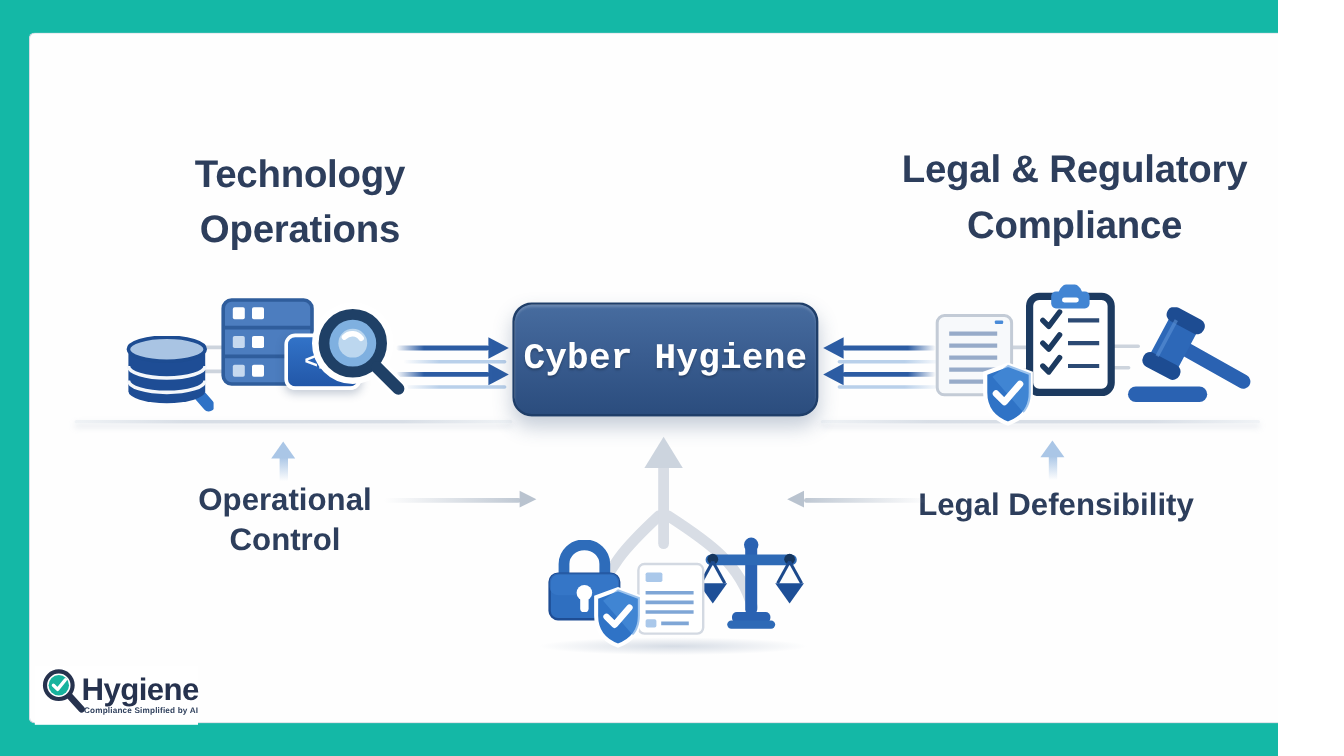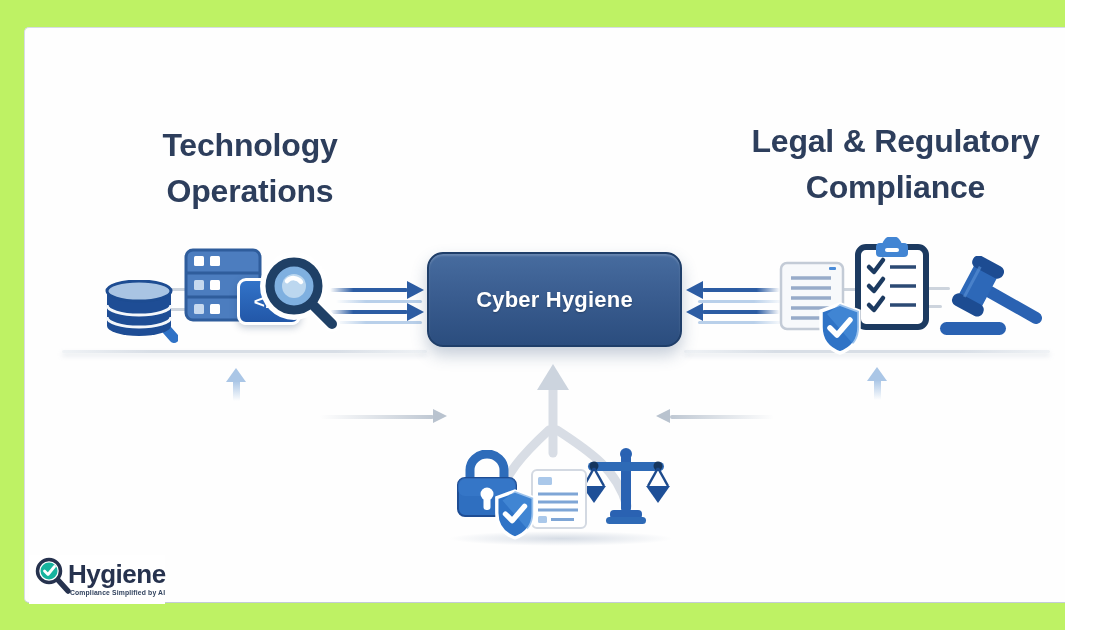--- a/index.html
+++ b/index.html
@@ -1,29 +1,29 @@
 <!DOCTYPE html>
 <html><head>
 <meta charset="utf-8">
 <style>
   html,body{margin:0;padding:0;background:#ffffff;}
-  #stage{position:relative;width:1065px;height:630px;background:#bef264;overflow:hidden;
+  #stage{position:relative;width:1065px;height:630px;background:#14b8a6;overflow:hidden;
          font-family:"Liberation Sans",sans-serif;}
   .abs{position:absolute;}
   #card{left:24px;top:27px;width:1061px;height:574px;background:#fefefe;
         border:1px solid #d6dce4;border-right-color:#c3ccd6;border-bottom-color:#c3ccd6;
         border-radius:5px;}
   .heading{font-size:32px;font-weight:700;color:#2d3e5c;text-align:center;
            line-height:1.45;letter-spacing:-0.2px;}
   #center-box{left:427px;top:252px;width:255px;height:95px;border-radius:16px;
       background:linear-gradient(180deg,#476c9f 0%,#3a5d90 45%,#2b4d7e 100%);
       border:2px solid #1f3e69;box-shadow:0 8px 16px rgba(50,80,120,.28), inset 0 2px 2px rgba(255,255,255,.18);
       display:flex;align-items:center;justify-content:center;box-sizing:border-box;}
-  #center-box span{color:#ffffff;font-size:22px;font-weight:700;letter-spacing:.2px;
-      text-shadow:0 1px 2px rgba(0,0,0,.25);}
+  #center-box span{color:#ffffff;font-size:30px;font-weight:700;letter-spacing:.2px;
+      text-shadow:0 1px 2px rgba(0,0,0,.25);font-family:Liberation Mono, monospace;}
   .flow-label{font-size:26px;font-weight:700;color:#2d3e5c;text-align:center;line-height:1.28;}
   .dark-line{height:4px;background:linear-gradient(90deg,rgba(44,92,163,0),#2c5ca3 30%,#2c5ca3);border-radius:2px;}
   .dark-line.rev{background:linear-gradient(90deg,#2c5ca3,#2c5ca3 70%,rgba(44,92,163,0));}
   .head-right{width:0;height:0;border-top:9px solid transparent;border-bottom:9px solid transparent;
       border-left:17px solid #2c5ca3;}
   .head-left{width:0;height:0;border-top:9px solid transparent;border-bottom:9px solid transparent;
       border-right:17px solid #2c5ca3;}
   .light-line{height:3px;background:linear-gradient(90deg,rgba(185,208,234,0),#b9d0ea 35%,#b9d0ea);border-radius:2px;}
   .light-line.rev{background:linear-gradient(90deg,#b9d0ea,#b9d0ea 65%,rgba(185,208,234,0));}
   .dash{height:2.5px;background:#cdd4dd;border-radius:2px;}
@@ -174,20 +174,22 @@
   <div class="abs dash" style="left:840px;top:288px;width:18px;"></div>
   <div class="abs dash" style="left:840px;top:307px;width:18px;"></div>
   <div class="abs dash" style="left:924px;top:287px;width:26px;"></div>
   <div class="abs dash" style="left:924px;top:305px;width:18px;"></div>
 
   <div class="abs up-head" style="left:226px;top:368px;"></div>
   <div class="abs up-stem" style="left:232.5px;top:381px;"></div>
   <div class="abs up-head" style="left:867px;top:367px;"></div>
   <div class="abs up-stem" style="left:873.5px;top:380px;"></div>
 
+  <div class="abs flow-label" style="left:130px;top:400px;width:215px;">Operational Control</div>
+  <div class="abs flow-label" style="left:745px;top:404px;width:270px;">Legal Defensibility</div>
 
   <div class="abs gray-line" style="left:320px;top:415px;width:114px;background:linear-gradient(90deg,rgba(190,200,212,0),#bfc8d3);"></div>
   <div class="abs gray-head-right" style="left:433px;top:409px;"></div>
   <div class="abs gray-head-left" style="left:656px;top:409px;"></div>
   <div class="abs gray-line" style="left:670px;top:415px;width:104px;background:linear-gradient(90deg,#bfc8d3,rgba(190,200,212,0));"></div>
 
   <div class="abs" style="left:425px;top:358px;">
     <svg width="260" height="180" viewBox="0 0 260 180">
       <path d="M68,152 C80,115 98,96 124,72" stroke="#d8dde5" stroke-width="9" fill="none" stroke-linecap="round"></path>
       <path d="M202,148 C192,112 166,94 132,72" stroke="#d8dde5" stroke-width="9" fill="none" stroke-linecap="round"></path>

